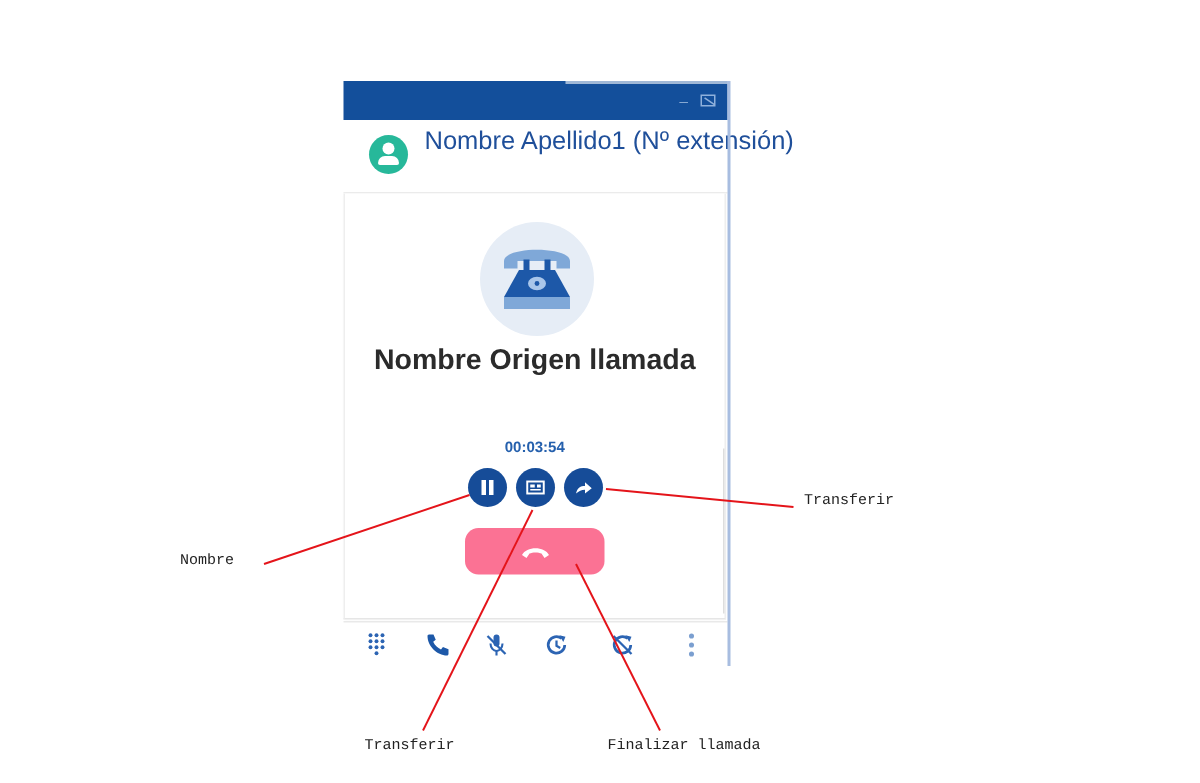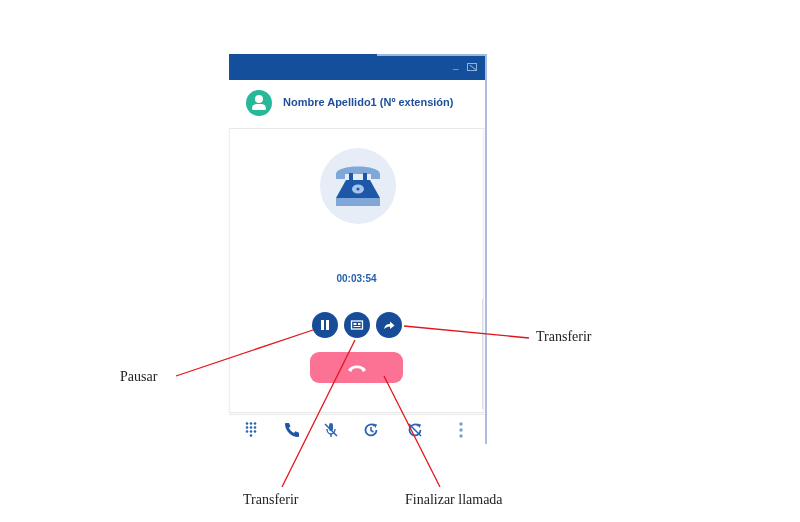--- a/index.html
+++ b/index.html
@@ -9,40 +9,40 @@
   .titlebar .topline { position:absolute; left:148px; top:0; width:108px; height:2px; background:#ffffff; opacity:.6; }
   .tb-btn { position:absolute; top:7px; color:#cfe0f6; font-size:10px; line-height:12px; cursor:pointer; }
   .tb-min { left:224px; top:5px; font-weight:bold; }
   .tb-close { left:238px; width:10px; height:8px; border:1px solid #8fb1dc; box-sizing:border-box; top:9px; }
   .tb-close:after { content:""; position:absolute; left:1px; top:3px; width:8px; height:1px; background:#8fb1dc; transform:rotate(35deg); }
   .right-border { position:absolute; left:485px; top:54px; width:2px; height:390px; background:#a8bde0; }
   .header { position:absolute; left:0; top:26px; width:256px; height:48px; border-bottom:1px solid #ececec; background:#fff; }
   .avatar { position:absolute; left:17px; top:10px; width:26px; height:26px; border-radius:50%; background:#27b89a; }
   .avatar .head { position:absolute; left:9px; top:5px; width:8px; height:8px; border-radius:50%; background:#fff; }
   .avatar .body { position:absolute; left:6px; top:14px; width:14px; height:6px; border-radius:7px 7px 2px 2px; background:#fff; }
-  .caller-self { position:absolute; left:54px; top:16px; font-size:11px; font-weight:bold; color:#1f4f9a; white-space:nowrap; }
+  .caller-self { position:absolute; left:54px; top:4px; font-size:17px; font-weight:normal; color:#1f4f9a; white-space:nowrap; }
   .card { position:absolute; left:0; top:75px; width:253px; height:283px; background:#fff; border-left:1px solid #eeeeee; border-right:1px solid #eeeeee; border-bottom:1px solid #e6e6e6; box-shadow:0 0 2px rgba(0,0,0,.05); }
   .phone-circle { position:absolute; left:90px; top:19px; width:76px; height:76px; border-radius:50%; background:#e6edf6; }
   .phone-circle svg { position:absolute; left:10px; top:12px; }
   .origin-name { position:absolute; left:0; width:253px; top:101px; text-align:center; font-size:19px; font-weight:bold; color:#2b2b2b; }
   .origin-number { position:absolute; left:0; width:253px; top:126px; text-align:center; font-size:11.5px; color:#a3a3a3; }
-  .timer { position:absolute; left:0; width:253px; top:144px; text-align:center; font-size:10px; font-weight:bold; color:#2560ad; }
+  .timer { position:absolute; left:0; width:253px; top:164px; text-align:center; font-size:10px; font-weight:bold; color:#2560ad; }
   .actions { position:absolute; top:183px; left:82px; width:95px; height:26px; }
   .round-btn { position:absolute; top:0; width:26px; height:26px; border-radius:50%; background:#164c98; cursor:pointer; }
   .btn-pause { left:0; }
   .btn-collab { left:32px; }
   .btn-transfer { left:64px; }
   .round-btn svg { position:absolute; left:5px; top:5px; }
   .hangup { position:absolute; left:80px; top:223px; width:93px; height:31px; border-radius:9px; background:#fb7294; cursor:pointer; }
   .hangup svg { position:absolute; left:36px; top:9px; }
   .scroll-hint { position:absolute; left:252px; top:170px; width:1px; height:110px; background:#dddddd; }
   .bottombar { position:absolute; left:0; top:360px; width:256px; height:30px; background:#fff; border-top:1px solid #e9e9e9; }
   .bb-btn { position:absolute; top:6px; width:18px; height:18px; cursor:pointer; }
   .bb-btn svg { position:absolute; left:0; top:0; }
-  .label { position:absolute; font-family:Liberation Serif, serif; font-size:14px; color:#222; white-space:nowrap; }
+  .label { position:absolute; font-family:Liberation Mono, monospace; font-size:10px; color:#222; white-space:nowrap; }
   svg.callouts { position:absolute; left:0; top:0; }
 </style>
 </head>
 <body>
 
 <div class="window">
   <div class="titlebar">
     <div class="topline"></div>
     <span class="tb-btn tb-min">_</span>
     <span class="tb-btn tb-close"></span>
@@ -61,20 +61,21 @@
       <svg width="56" height="52" viewBox="0 0 56 52">
         <path d="M6 14 C6 4 50 4 50 14 L50 19 L41 19 L41 14 L15 14 L15 19 L6 19 Z" fill="#7fa8d8"></path>
         <rect x="19" y="13" width="4" height="7" fill="#1d58a8"></rect>
         <rect x="33" y="13" width="4" height="7" fill="#1d58a8"></rect>
         <path d="M16 20 L40 20 L50 38 L6 38 Z" fill="#1d58a8"></path>
         <rect x="6" y="38" width="44" height="8" fill="#7fa8d8"></rect>
         <ellipse cx="28" cy="29" rx="6" ry="4.5" fill="#a9c6ea"></ellipse>
         <circle cx="28" cy="29" r="1.6" fill="#1d58a8"></circle>
       </svg>
     </div>
+    <div class="origin-name">Nombre Origen llamada</div>
     <div class="timer">00:03:54</div>
 
     <div class="actions">
       <div class="round-btn btn-pause">
         <svg width="16" height="16" viewBox="0 0 16 16">
           <rect x="4" y="3" width="3" height="10" fill="#fff"></rect>
           <rect x="9" y="3" width="3" height="10" fill="#fff"></rect>
         </svg>
       </div>
       <div class="round-btn btn-collab">
@@ -154,16 +155,16 @@
 
 <div class="right-border"></div>
 
 <svg class="callouts" width="800" height="522" viewBox="0 0 800 522">
   <line x1="176" y1="376" x2="313" y2="330" stroke="#e4141a" stroke-width="1.3"></line>
   <line x1="404" y1="326" x2="529" y2="338" stroke="#e4141a" stroke-width="1.3"></line>
   <line x1="355" y1="340" x2="282" y2="487" stroke="#e4141a" stroke-width="1.3"></line>
   <line x1="384" y1="376" x2="440" y2="487" stroke="#e4141a" stroke-width="1.3"></line>
 </svg>
 
-<span class="label" style="left:120px; top:369px;">Pausar</span>
+<span class="label" style="left:120px; top:369px;">Nombre</span>
 <span class="label" style="left:536px; top:329px;">Transferir</span>
 <span class="label" style="left:243px; top:492px;">Transferir</span>
 <span class="label" style="left:405px; top:492px;">Finalizar llamada</span>
 
 </body></html>

